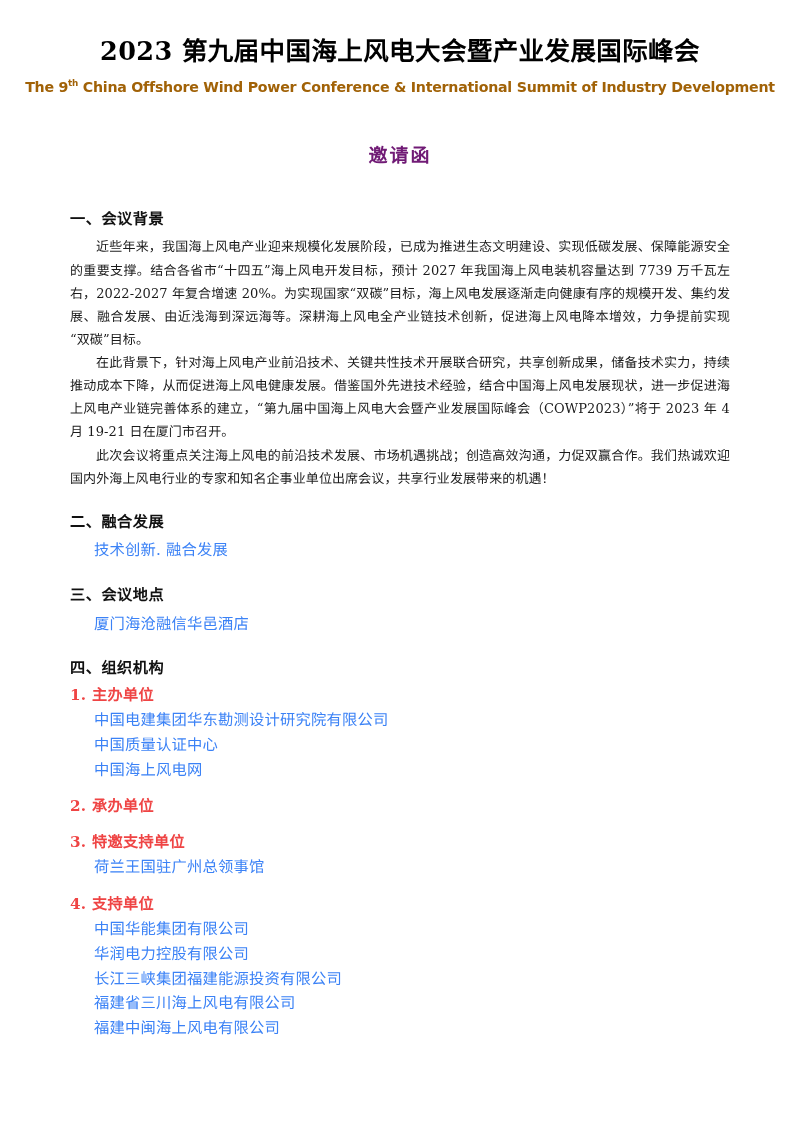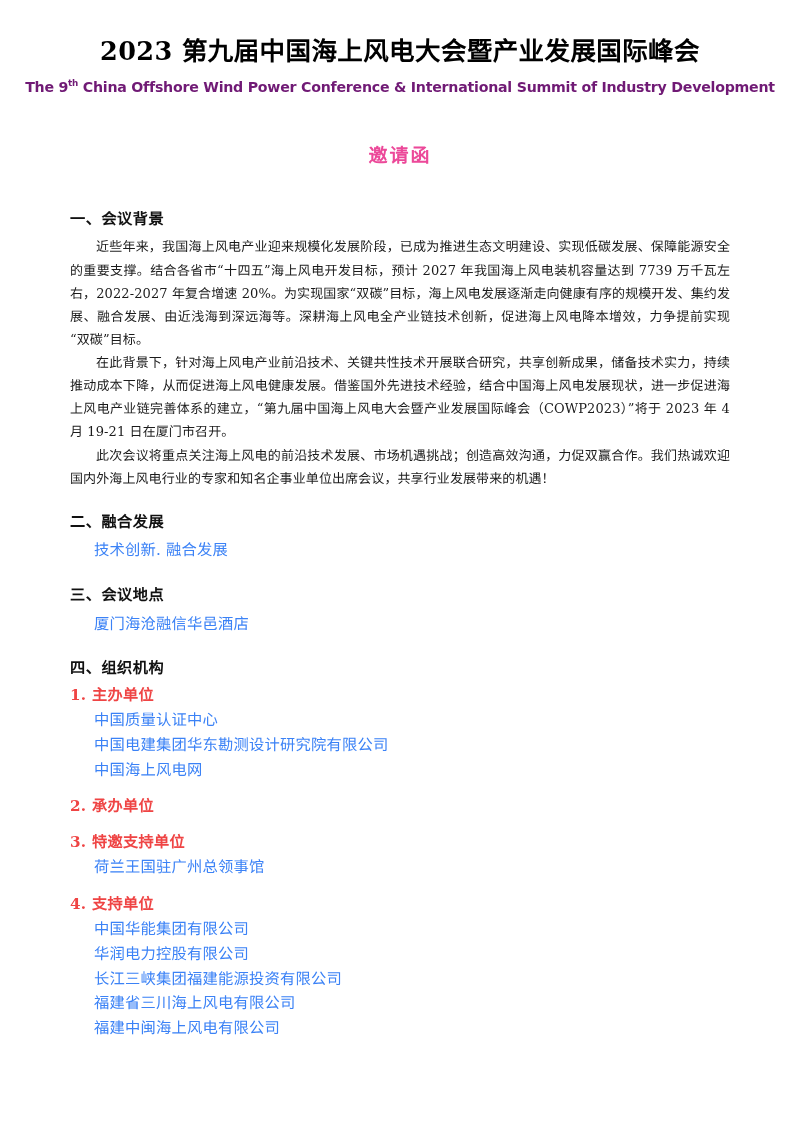--- a/index.html
+++ b/index.html
@@ -40,38 +40,38 @@
     color: #000;
     margin: 0;
     white-space: nowrap;
   }
   .title-en {
     margin: 11px 0 0 0;
     font-family: "DejaVu Sans", "Liberation Sans", sans-serif;
     font-size: 14.2px;
     font-weight: 700;
     letter-spacing: -0.25px;
-    color: #701a75;
+    color: #a16207;
     line-height: 1.2;
     white-space: nowrap;
   }
   .title-en sup {
     font-size: 0.62em;
     vertical-align: super;
     line-height: 0;
   }
 
   .doc-kind {
     margin: 44px 0 0 0;
     text-align: center;
     font-family: "DejaVu Serif", "Liberation Serif", serif;
     font-size: 19px;
     font-weight: 700;
     letter-spacing: 2px;
-    color: #ec4899;
+    color: #701a75;
   }
 
   
   .body-wrap {
     margin-top: 42px;
     padding: 0 70px 0 70px;
   }
 
   .sec-head {
     font-family: "DejaVu Serif", "Liberation Serif", serif;
@@ -145,22 +145,22 @@
     <h2 class="sec-head gap">二、融合发展</h2>
     <div class="sub-line">技术创新. 融合发展</div>
 
     <h2 class="sec-head gap">三、会议地点</h2>
     <div class="sub-line">厦门海沧融信华邑酒店</div>
 
     <h2 class="sec-head gap">四、组织机构</h2>
 
     <div class="org-group">
       <div class="num-head">1. 主办单位</div>
+      <div class="sub-line">中国电建集团华东勘测设计研究院有限公司</div>
       <div class="sub-line">中国质量认证中心</div>
-      <div class="sub-line">中国电建集团华东勘测设计研究院有限公司</div>
       <div class="sub-line">中国海上风电网</div>
     </div>
 
     <div class="org-group">
       <div class="num-head">2. 承办单位</div>
     </div>
 
     <div class="org-group">
       <div class="num-head">3. 特邀支持单位</div>
       <div class="sub-line">荷兰王国驻广州总领事馆</div>

